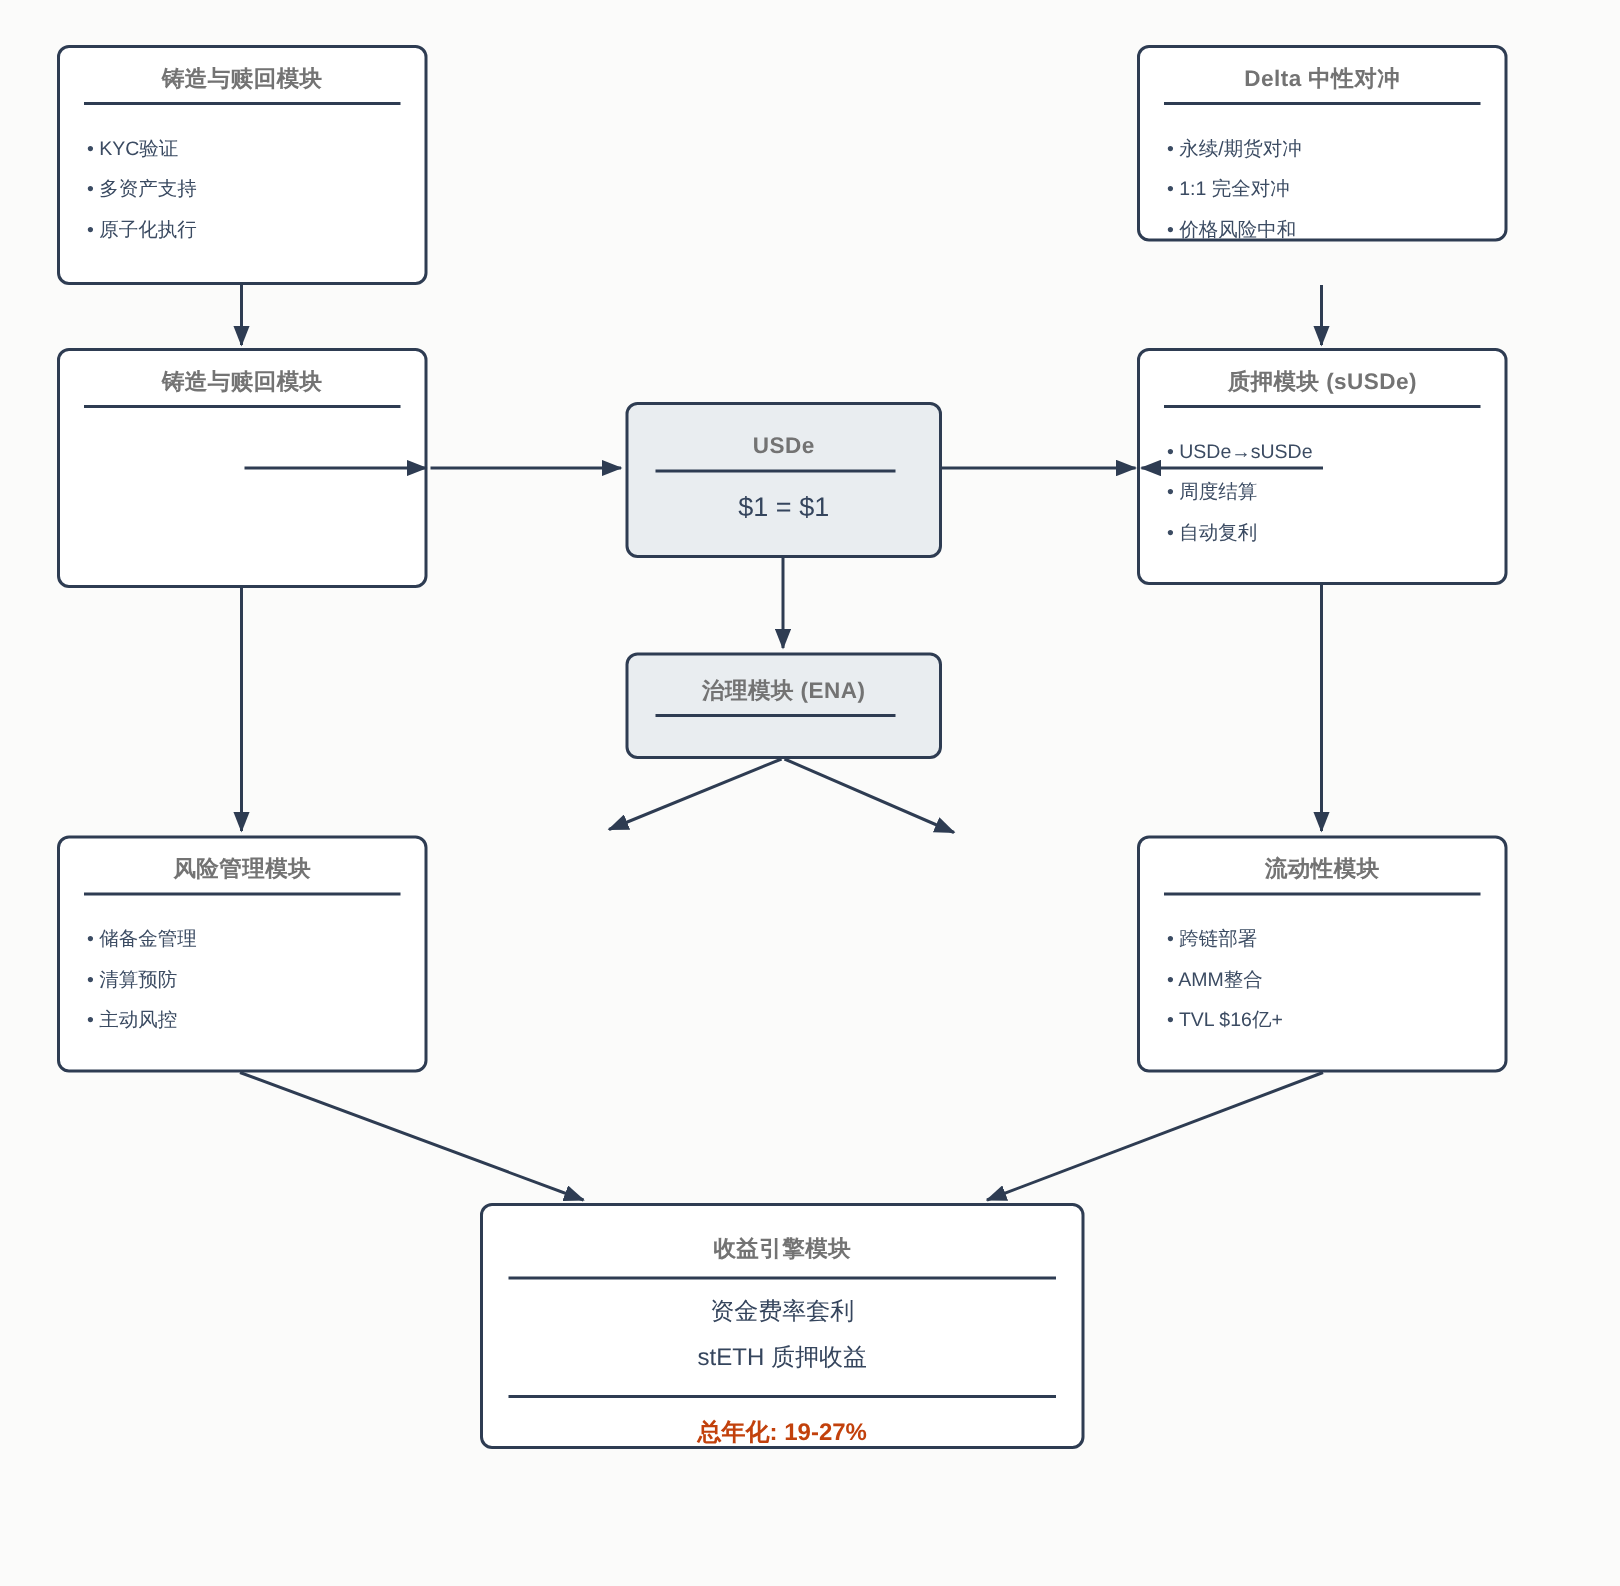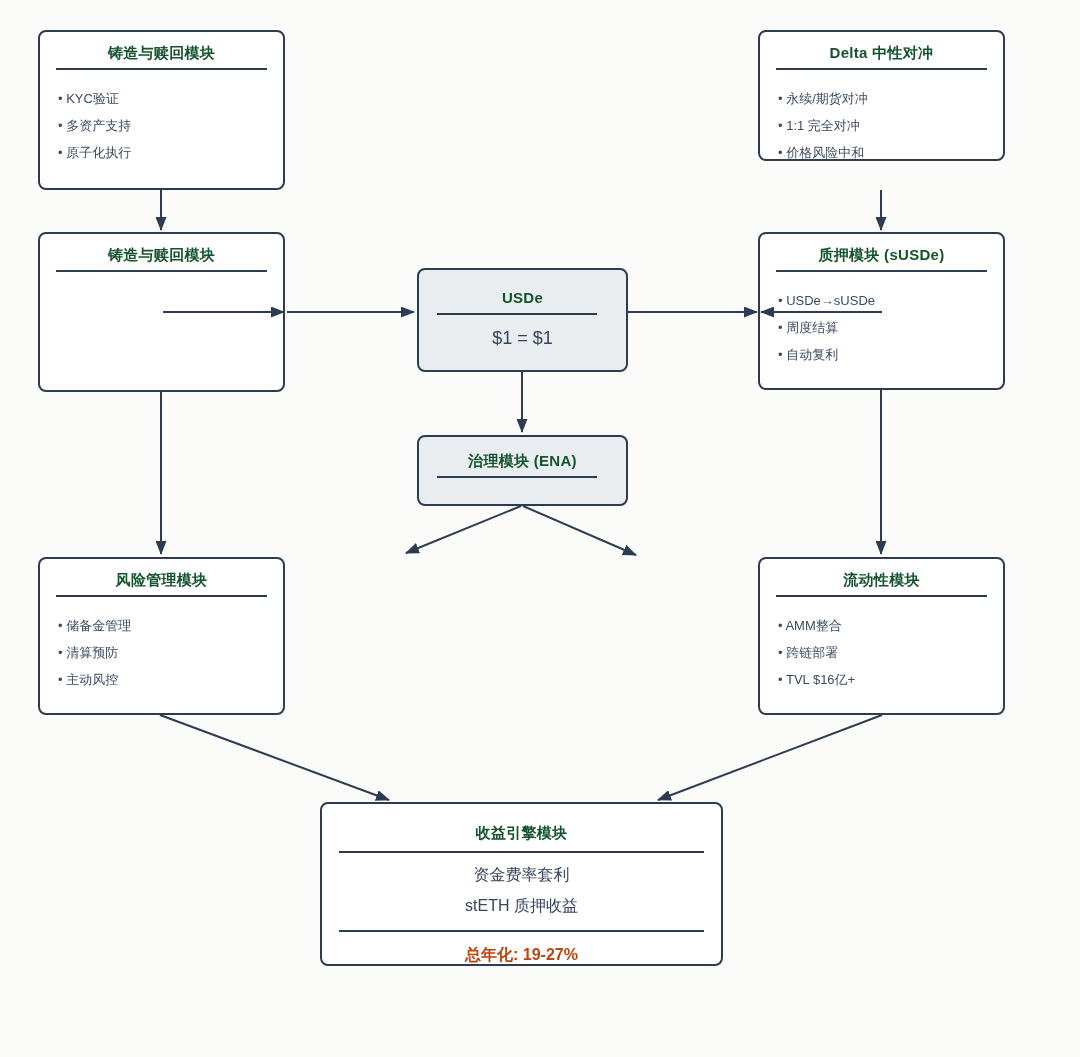--- a/index.html
+++ b/index.html
@@ -31,21 +31,21 @@
     color: #2e3c52;
     z-index: 1;
   }
   .node.shaded { background: #e9edf0; }
   .node .title {
     margin-top: 11px;
     text-align: center;
     font-weight: bold;
     font-size: 15px;
     line-height: 20px;
-    color: #14532d;
+    color: #737373;
     letter-spacing: 0.3px;
   }
   .node .rule {
     height: 2px;
     background: #2e3c52;
     margin: 5px 16px 0 16px;
   }
   .node .rule.narrow { width: 160px; margin: 5px 0 0 18px; }
   .bullets { margin-top: 15px; padding-left: 18px; }
   .bullet-item {
@@ -176,22 +176,22 @@
         <div class="bullet-item">储备金管理</div>
         <div class="bullet-item">清算预防</div>
         <div class="bullet-item">主动风控</div>
       </div>
   </div>
 
   <div class="node" id="node-liquidity">
     <div class="title">流动性模块</div>
     <div class="rule"></div>
     <div class="bullets">
+        <div class="bullet-item">跨链部署</div>
         <div class="bullet-item">AMM整合</div>
-        <div class="bullet-item">跨链部署</div>
         <div class="bullet-item">TVL $16亿+</div>
       </div>
   </div>
 
   <div class="node" id="node-yield">
     <div class="title">收益引擎模块</div>
     <div class="rule"></div>
     <div class="yield-line">资金费率套利</div>
     <div class="yield-line">stETH 质押收益</div>
     <div class="rule second"></div>

